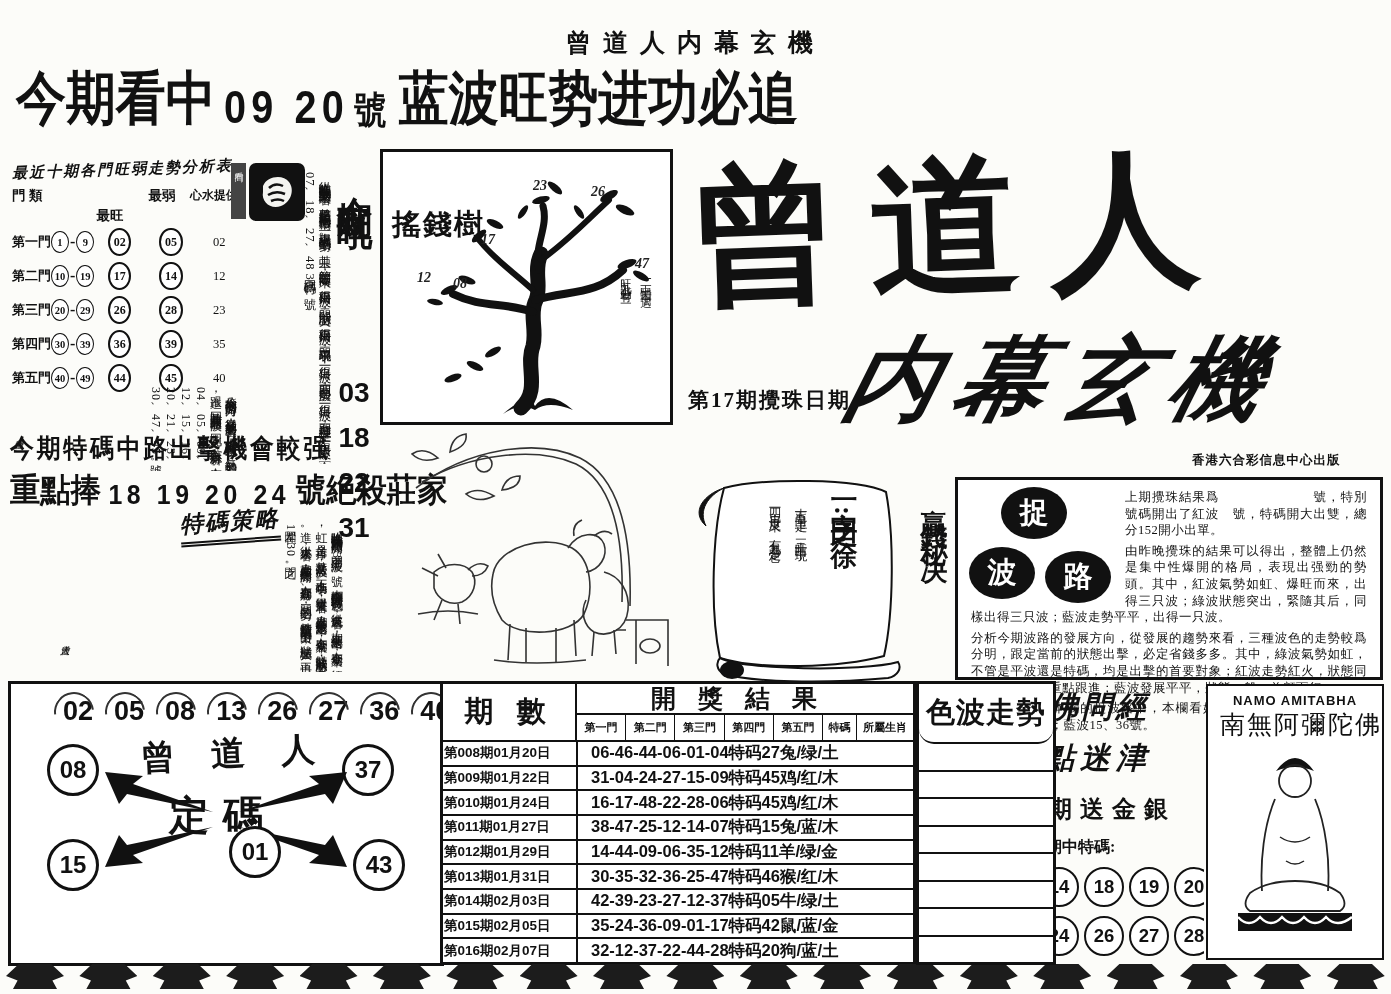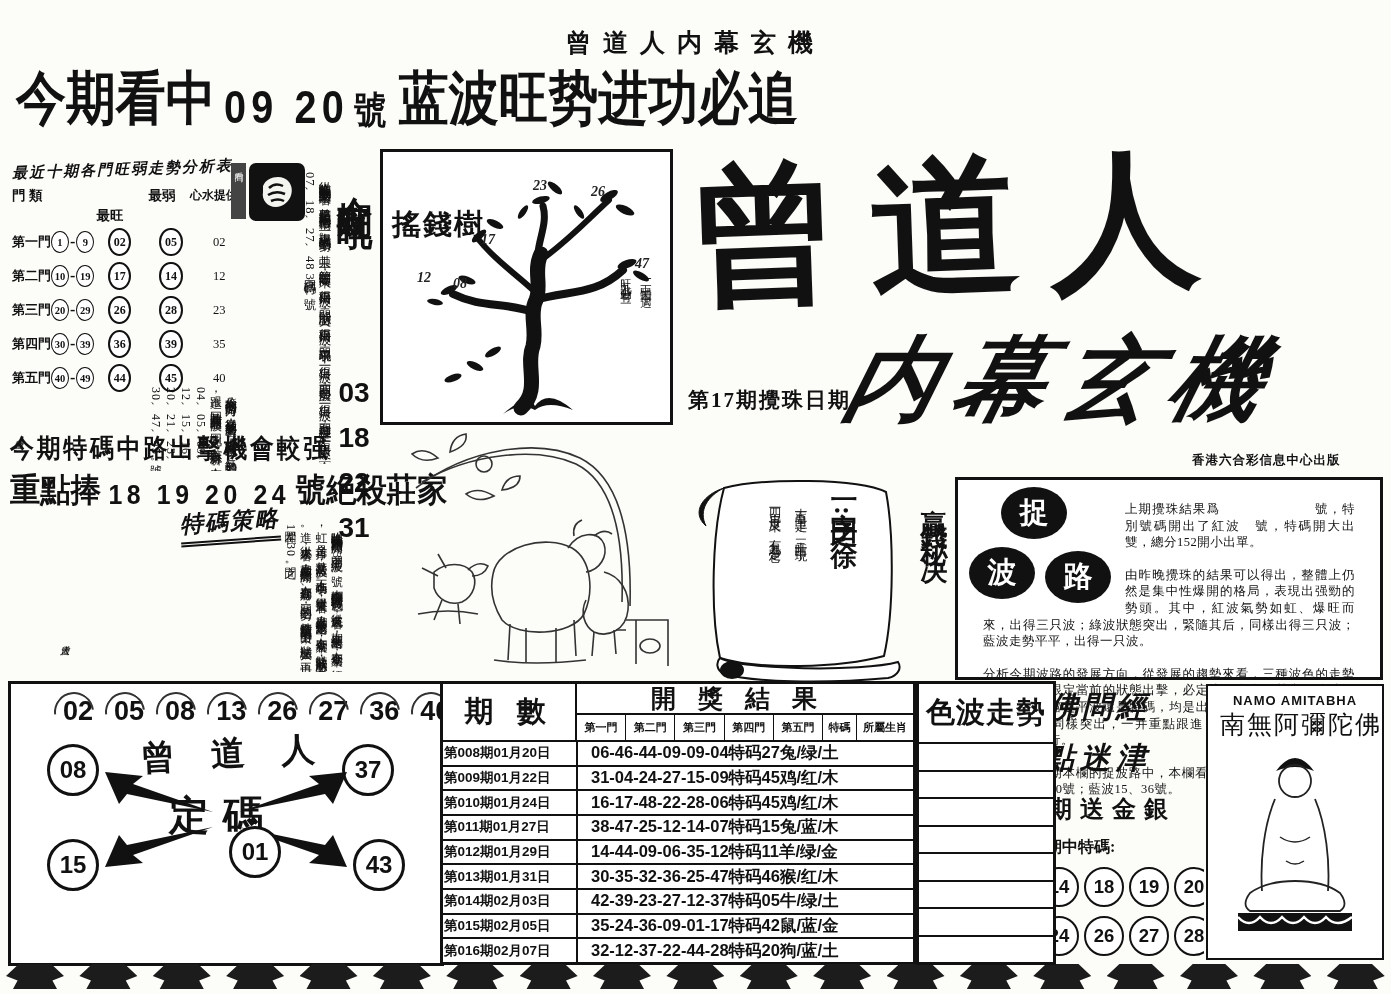--- a/index.html
+++ b/index.html
@@ -76,21 +76,21 @@
   #scrollbox{left:662px;top:472px;width:248px;height:212px;}
   #scrollbox .sc-title{position:absolute;right:48px;top:14px;writing-mode:vertical-rl;font-size:27px;font-weight:bold;height:180px;letter-spacing:5px;}
   #scrollbox .sc-lines{position:absolute;right:96px;top:26px;writing-mode:vertical-rl;height:160px;font-size:12.5px;line-height:26px;letter-spacing:3px;}
   
   #secret{left:916px;top:487px;writing-mode:vertical-rl;font-size:27px;font-weight:bold;letter-spacing:16px;height:186px;}
   
   #wavebox{left:955px;top:477px;width:428px;height:203px;border:3px solid #111;background:#fff;padding:5px 9px;box-sizing:border-box;}
   #wavebox .w-float{float:left;width:158px;height:118px;position:relative;}
   .wchar{position:absolute;width:66px;height:52px;background:#111;color:#fff;border-radius:50%;
     display:flex;align-items:center;justify-content:center;font-size:29px;font-weight:bold;}
-  #wavebox p{margin:16px;font-size:12.5px;line-height:16.6px;text-align:justify;letter-spacing:.5px;}
+  #wavebox p{margin:4px;font-size:12.5px;line-height:16.6px;text-align:justify;letter-spacing:.5px;}
   #wavebox .w-sig{text-align:right;font-style:italic;font-size:15px;margin-top:1px;letter-spacing:4px;}
   
   #pickbox{left:8px;top:681px;width:430px;height:279px;border:3px solid #111;background:#fff;}
   #pickbox .p-top{position:absolute;left:52px;top:12px;display:flex;gap:21px;
     font-size:27px;font-weight:900;font-family:"Liberation Sans",sans-serif;}
   #pickbox .p-top span{position:relative;}
   #pickbox .p-top span::before{content:'';position:absolute;left:-9px;top:-4px;width:36px;height:36px;
     border:2px solid #333;border-radius:50%;border-right-color:transparent;border-bottom-color:transparent;transform:rotate(38deg);}
   .pcorner{position:absolute;width:46px;height:46px;border-width:3px;font-size:24px;font-family:"Liberation Sans",sans-serif;}
   #pickbox .p-name{position:absolute;left:130px;top:46px;font-size:34px;font-weight:bold;letter-spacing:36px;white-space:nowrap;transform:rotate(-3deg);}
@@ -116,21 +116,21 @@
   #rtable .rbody{flex:1;display:flex;flex-direction:column;}
   #rtable .rrow{flex:1;display:flex;border-bottom:2px solid #111;}
   #rtable .rrow:last-child{border-bottom:none;}
   #rtable .ricell{width:132px;border-right:2px solid #111;display:flex;align-items:center;
     font-size:13.5px;font-weight:bold;padding-left:1px;font-family:"Liberation Sans",sans-serif;white-space:nowrap;}
   #rtable .rrcell{flex:1;display:flex;align-items:center;font-size:16.5px;font-weight:bold;padding-left:13px;
     font-family:"Liberation Sans",sans-serif;white-space:nowrap;}
   
   #sebo{left:916px;top:681px;width:140px;height:284px;border:3px solid #111;background:#fff;z-index:5;display:flex;flex-direction:column;box-sizing:border-box;}
   #sebo .sb-title{height:58px;display:flex;align-items:center;justify-content:center;font-size:29px;font-weight:900;
-    letter-spacing:1px;border-bottom:2px solid #111;font-family:"Liberation Sans",sans-serif;}
+    letter-spacing:1px;border-bottom:2px solid #111;font-family:"Liberation Sans",sans-serif;border-radius:15px;}
   #sebo .sb-row{flex:1;border-bottom:2px solid #111;}
   #sebo .sb-row:last-child{border-bottom:none;}
   
   #promo{left:1020px;top:681px;width:184px;height:284px;overflow:hidden;z-index:1;}
   #promo .pr1{font-size:30px;font-weight:900;font-style:italic;letter-spacing:4px;margin:6px 0 0 -6px;white-space:nowrap;}
   #promo .pr2{font-size:30px;font-weight:900;font-style:italic;letter-spacing:6px;margin:10px 0 0 -12px;white-space:nowrap;}
   #promo .pr3{font-size:24px;font-weight:bold;letter-spacing:8px;margin:14px 0 0 -4px;white-space:nowrap;}
   #promo .pr4{font-size:16px;font-weight:bold;margin:12px 0 6px -6px;white-space:nowrap;}
   #promo .prow{display:flex;gap:5px;margin:9px 0 0 -26px;}
   #promo .pcircle{width:36px;height:36px;font-size:18.5px;border-width:2.5px;flex:0 0 36px;font-family:"Liberation Sans",sans-serif;}
@@ -392,21 +392,21 @@
           <div class="rsub">第四門</div>
           <div class="rsub">第五門</div>
           <div class="rsub">特碼</div>
           <div class="rsub">所屬生肖</div>
         </div>
     </div>
   </div>
   <div class="rbody">
       <div class="rrow">
       <span class="ricell">第008期01月20日</span>
-      <span class="rrcell">06-46-44-09-09-04特码27兔/绿/土</span>
+      <span class="rrcell">06-46-44-06-01-04特码27兔/绿/土</span>
     </div>
       <div class="rrow">
       <span class="ricell">第009期01月22日</span>
       <span class="rrcell">31-04-24-27-15-09特码45鸡/红/木</span>
     </div>
       <div class="rrow">
       <span class="ricell">第010期01月24日</span>
       <span class="rrcell">16-17-48-22-28-06特码45鸡/红/木</span>
     </div>
       <div class="rrow">

